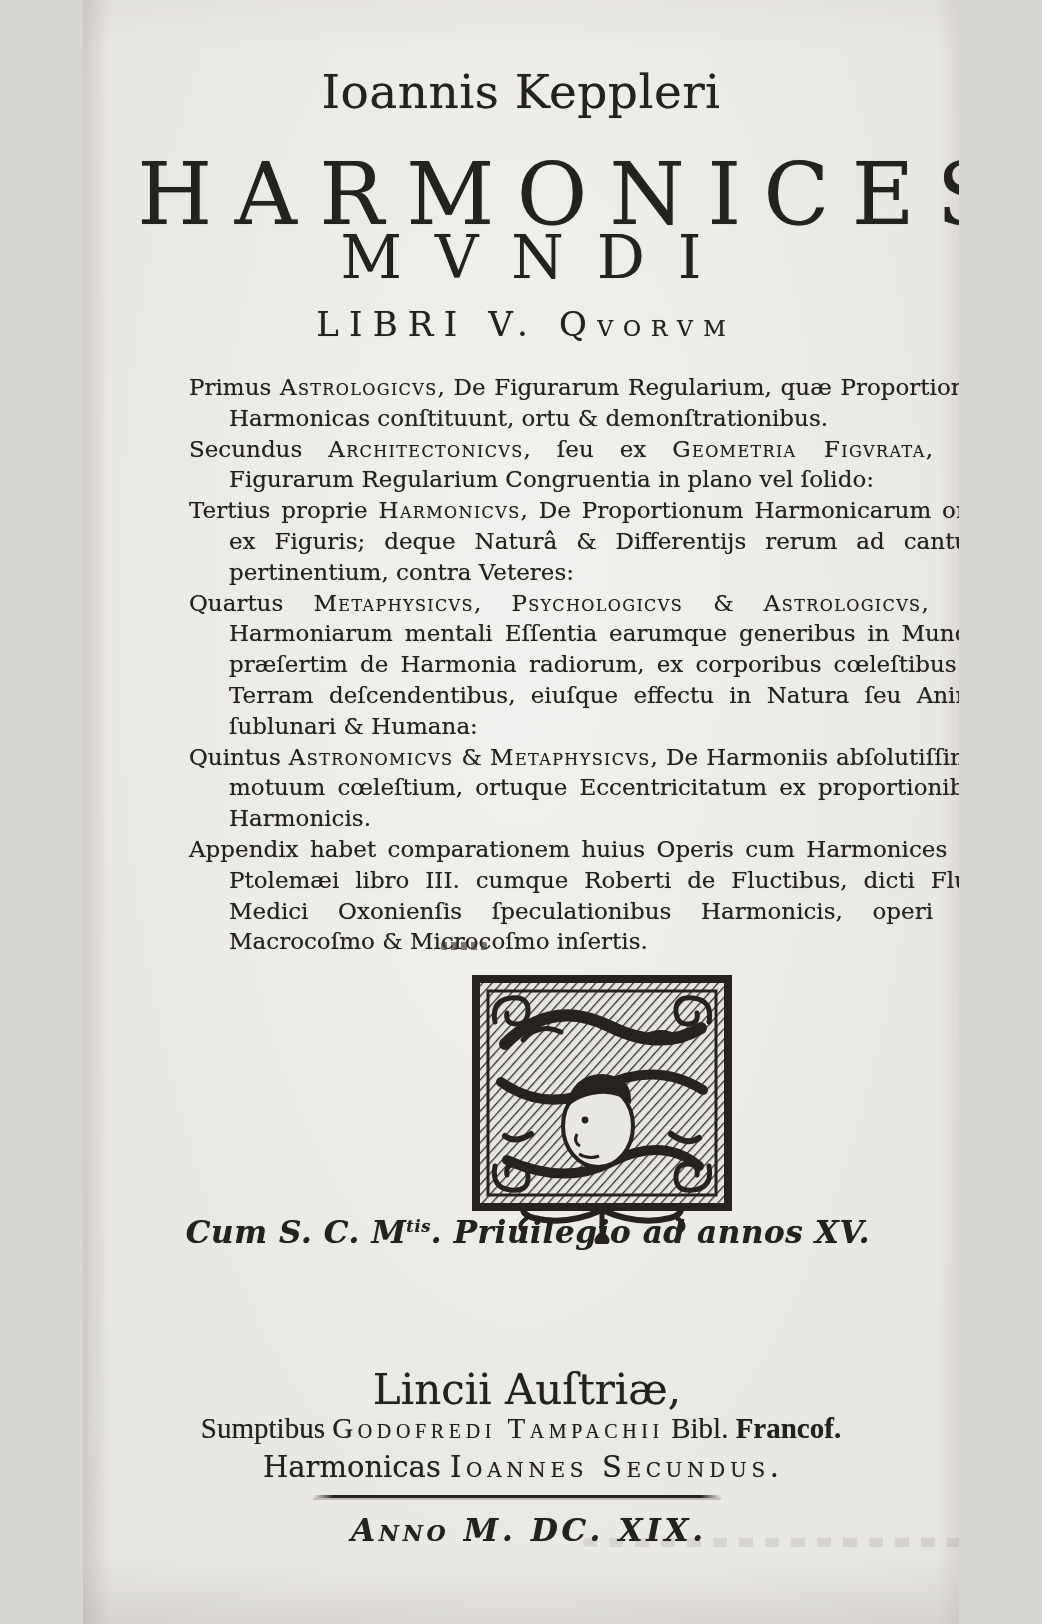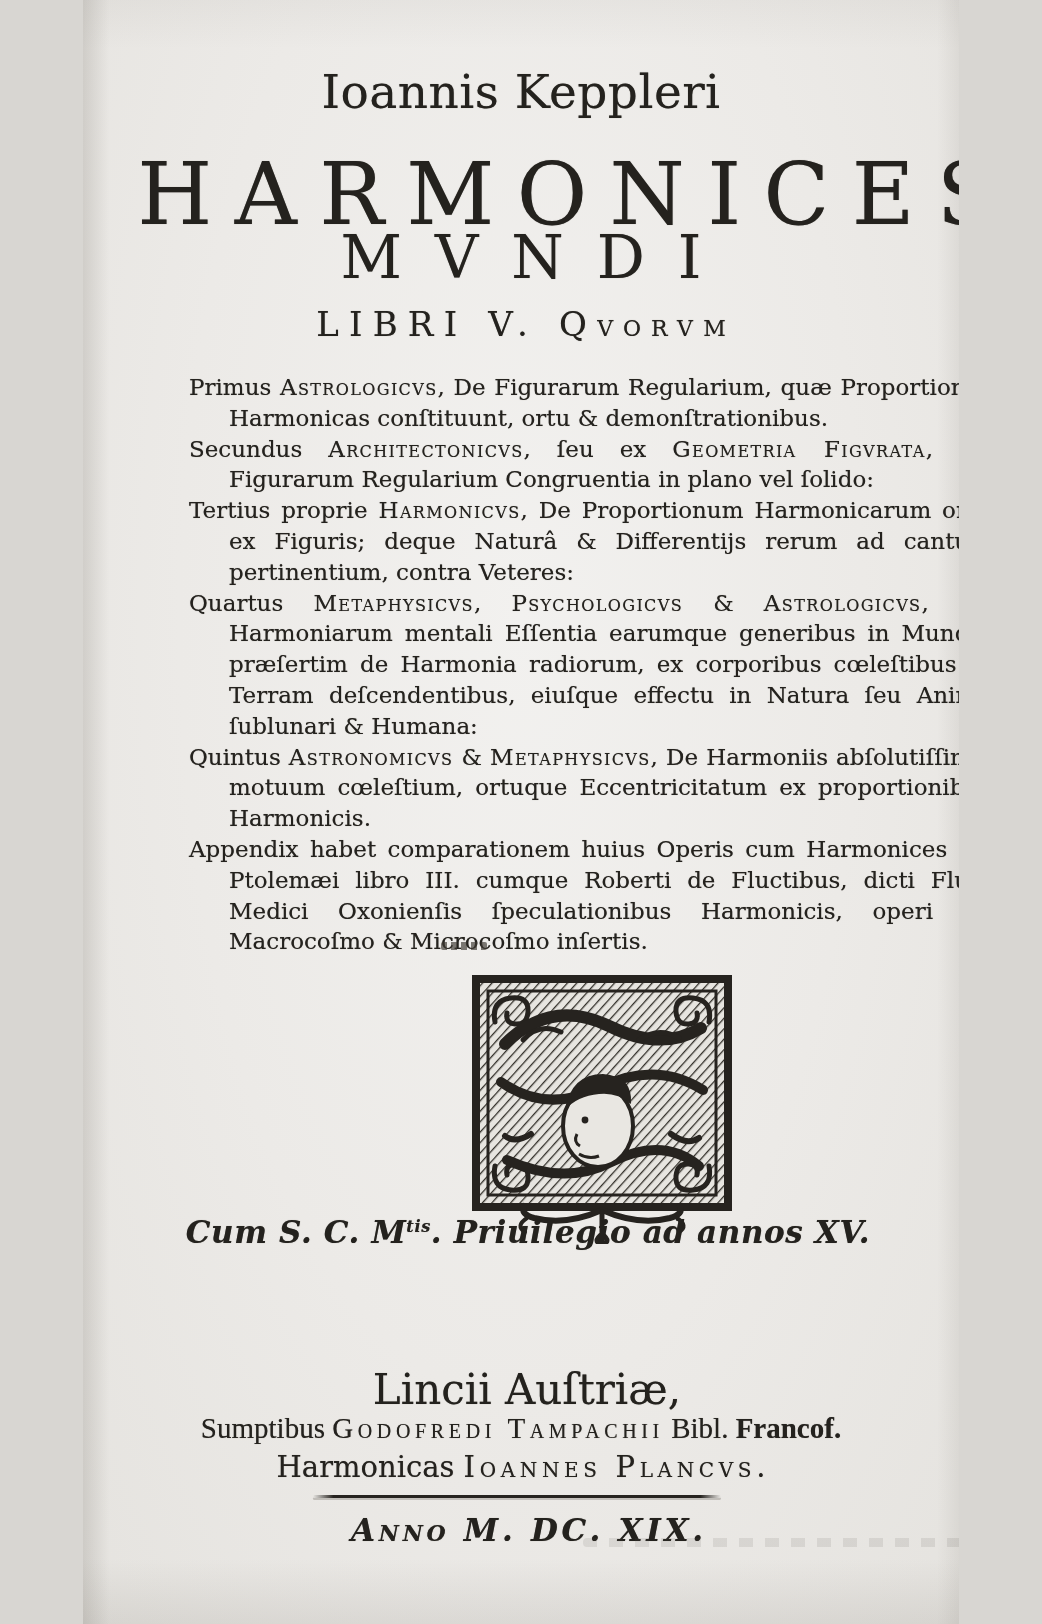--- a/index.html
+++ b/index.html
@@ -123,21 +123,21 @@
       <path d="M206 244 q12 8 2 14" stroke-width="4"></path>
     </g>
   </svg>
 
   <div class="center ink privilege"><span>Cum S. C. M</span><sup>tis</sup><span>. Priuilegio ad annos XV.</span></div>
 
   <div class="center ink place">Lincii Auſtriæ,</div>
 
   <div class="center ink publisher"><span>Sumptibus </span><span class="sc">Godofredi Tampachii</span><span> Bibl. </span><span class="heavy">Francof.</span></div>
 
-  <div class="center ink printer"><span>Harmonicas </span><span class="sc">Ioannes Plancvs</span><span>.</span></div>
+  <div class="center ink printer"><span>Harmonicas </span><span class="sc">Ioannes Secundus</span><span>.</span></div>
 
   <div class="rule"></div>
 
   <div class="center ink year"><span class="sc">Anno</span><span> M. DC. XIX.</span></div>
 
   <div class="smudge-a"></div>
   <div class="smudge-b"></div>
 
 </div>
 

